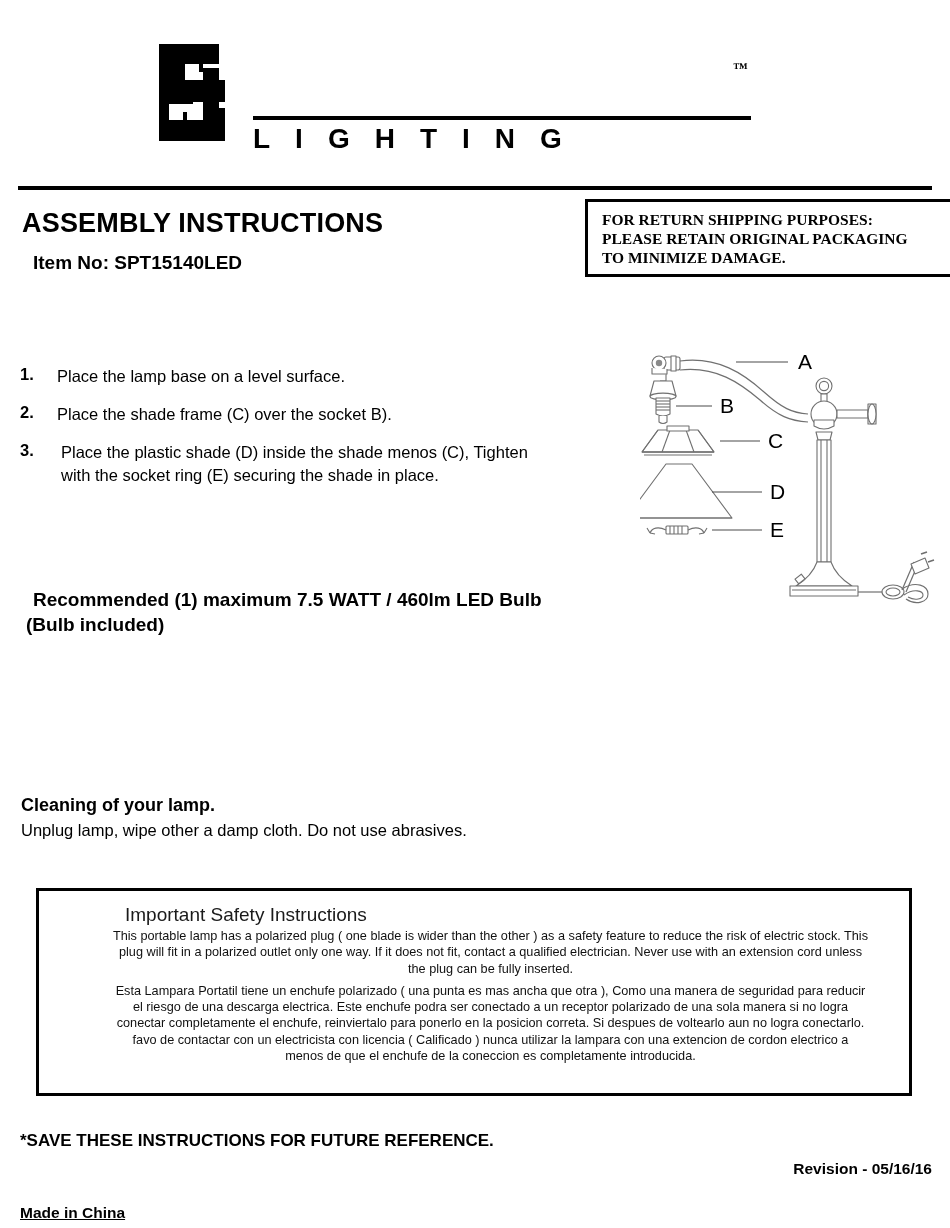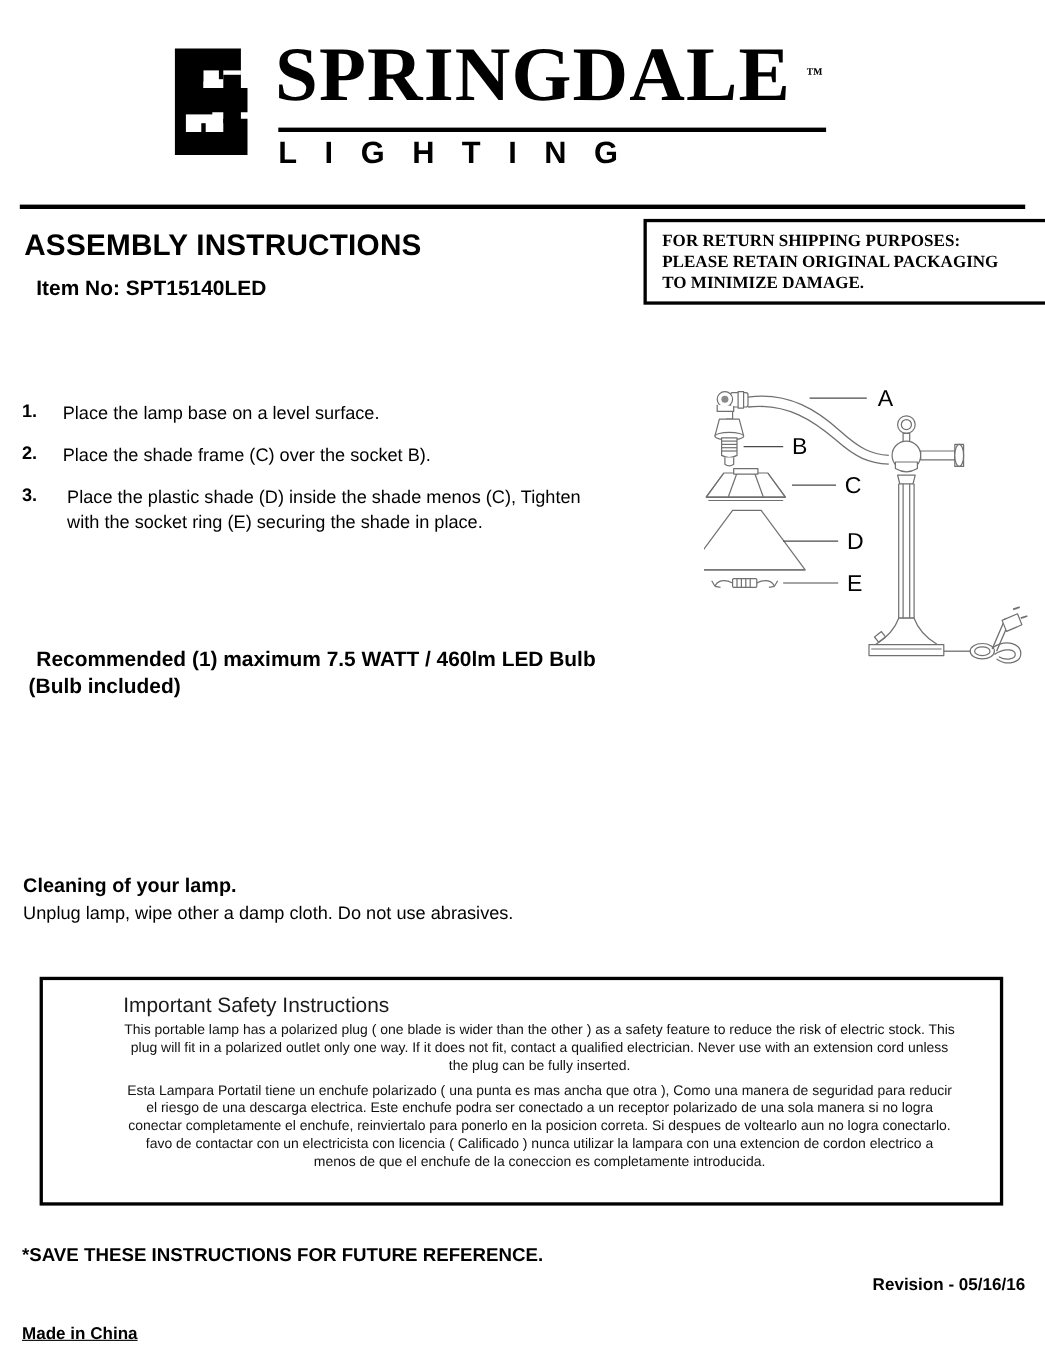--- a/index.html
+++ b/index.html
@@ -207,21 +207,21 @@
   .safety-inner {
     position: absolute;
     left: 73px;
     top: 12px;
     width: 757px;
   }
   .safety-h {
     font-size: 19px;
     font-weight: normal;
     line-height: 24px;
-    margin: 0 0 1px 0;
+    margin: 0 0 1px 13px;
     color: #1a1a1a;
   }
   .safety-p {
     font-size: 12.7px;
     line-height: 16.3px;
     margin: 0 0 6px 0;
     color: #111;
     text-align: center;
   }
   .safety-p.last { margin-bottom: 0; }
@@ -255,21 +255,20 @@
 
 <div class="logo-area">
   <svg class="logo-mark" viewBox="0 0 80 105">
     <path d="M4 4 H64 V34 H30 V40 H70 V62 H38 V68 H70 V101 H4 Z" fill="#000"></path>
     <rect x="30" y="24" width="34" height="16" fill="#fff"></rect>
     <rect x="44" y="22" width="4" height="10" fill="#000"></rect>
     <rect x="14" y="64" width="34" height="16" fill="#fff"></rect>
     <rect x="28" y="72" width="4" height="12" fill="#000"></rect>
     <rect x="48" y="28" width="16" height="44" fill="#000"></rect>
   </svg>
-  <div class="logo-word">SPRINGDALE</div>
   <div class="logo-tm">™</div>
   <div class="logo-rule"></div>
   <div class="logo-sub">LIGHTING</div>
 </div>
 
 <div class="header-rule"></div>
 
 <div class="title">ASSEMBLY INSTRUCTIONS</div>
 <div class="item-no">Item No: SPT15140LED</div>
 

